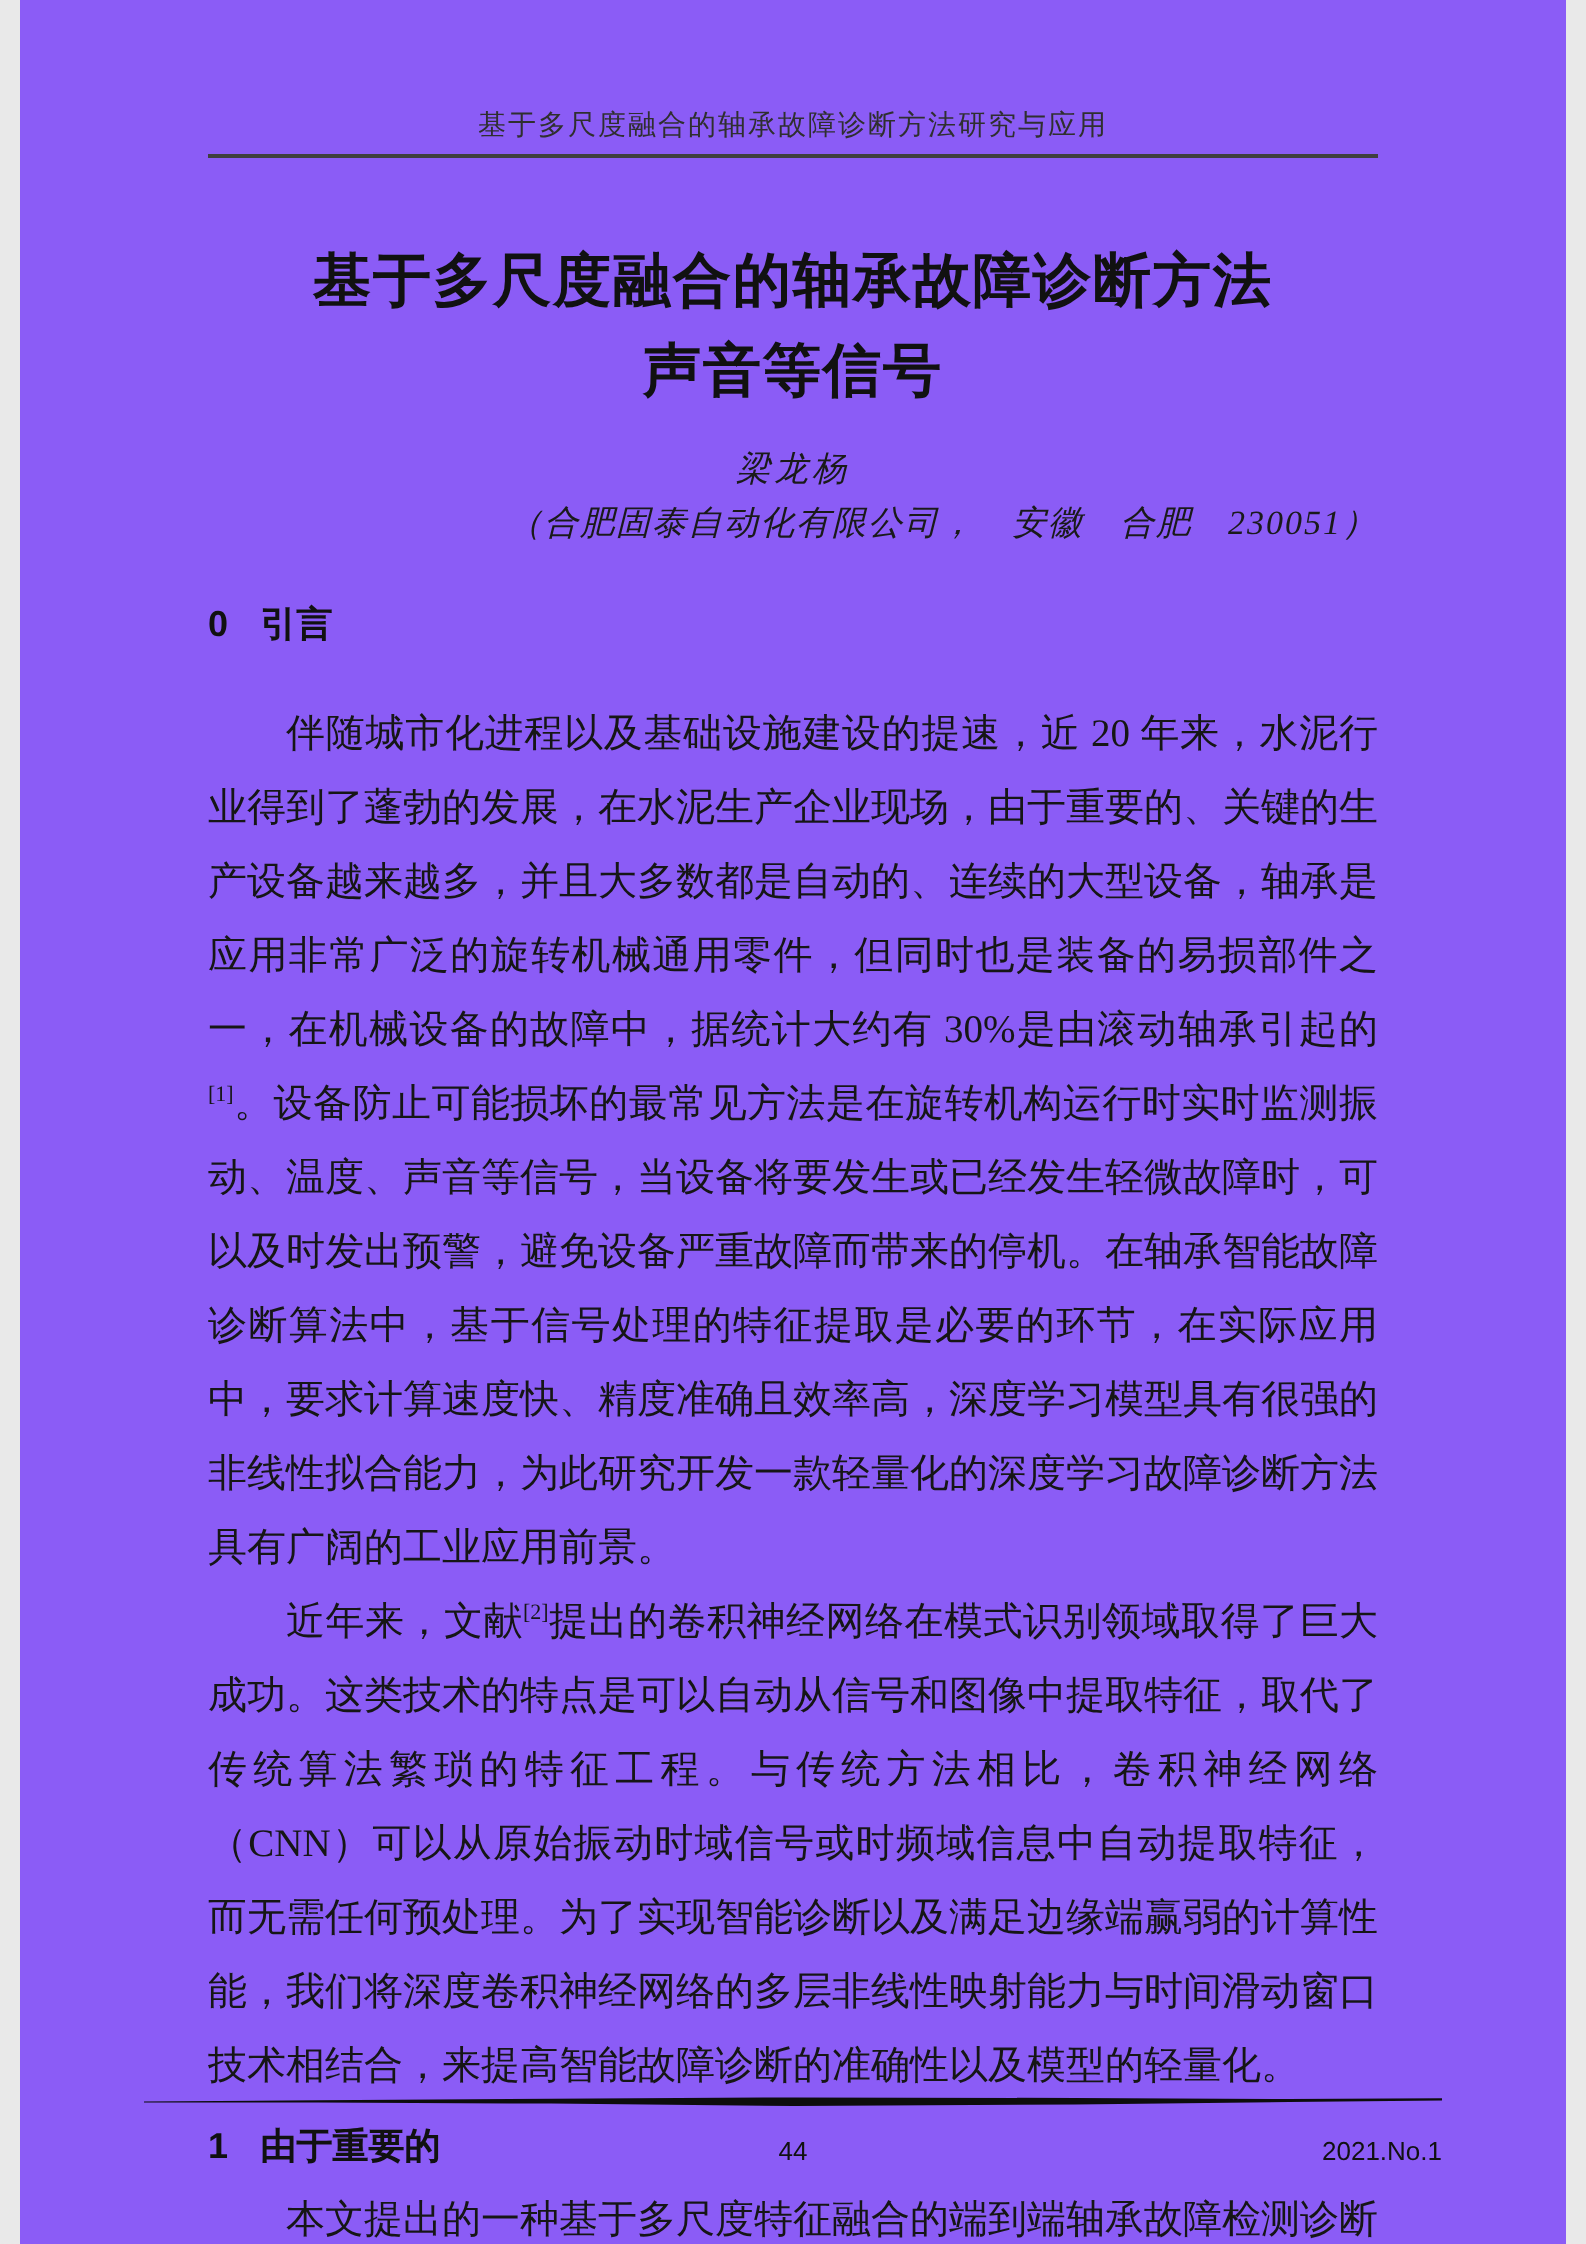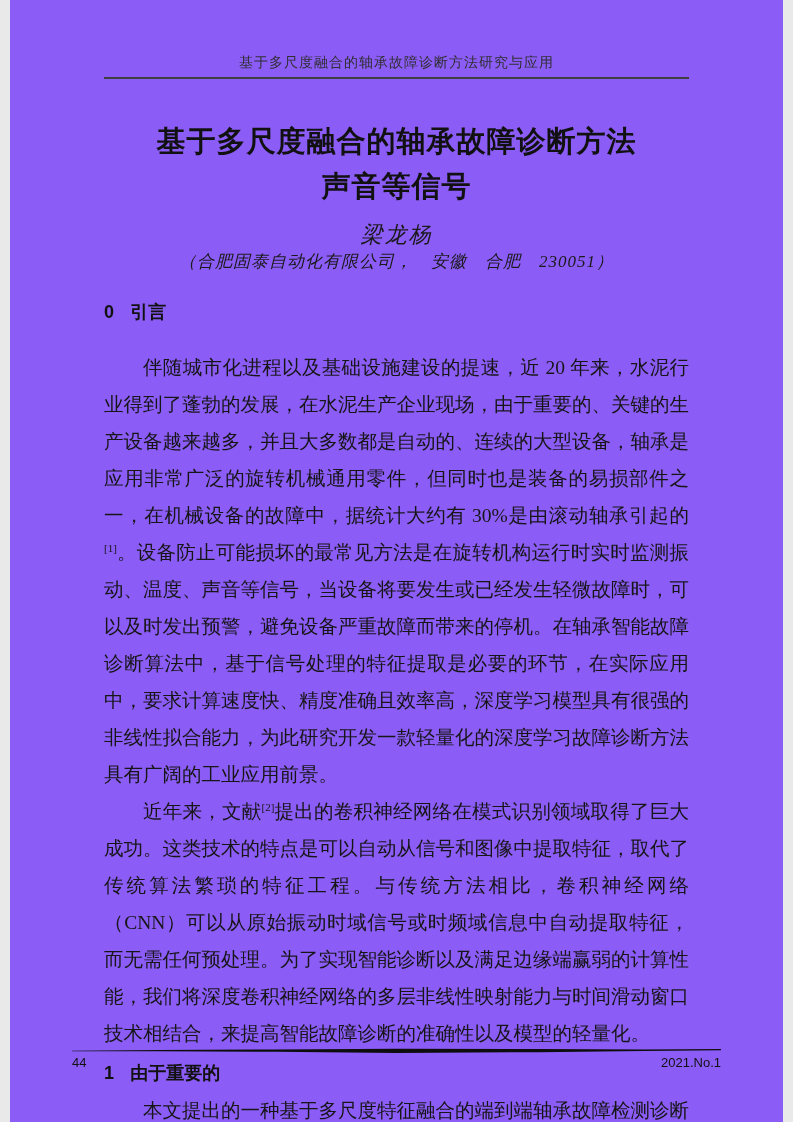--- a/index.html
+++ b/index.html
@@ -33,28 +33,28 @@
     font-family: "Liberation Sans", sans-serif;
     font-weight: 700;
     font-size: 29px;
     line-height: 45px;
     color: #111;
     letter-spacing: 1px;
   }
   .author {
     margin-top: 14px;
     text-align: center;
-    font-size: 22px;
+    font-size: 17px;
     line-height: 24px;
     font-style: italic;
     letter-spacing: 2px;
   }
   .affiliation {
     margin-top: 2px;
-    text-align: center;
+    text-align: right;
     font-size: 17px;
     line-height: 26px;
     font-style: italic;
     letter-spacing: 1px;
   }
   .section-heading {
     margin-top: 24px;
     margin-bottom: 24px;
     font-family: "Liberation Sans", sans-serif;
     font-weight: 700;
@@ -79,22 +79,22 @@
   }
   .footer {
     position: absolute;
     left: 62px;
     right: 62px;
     top: 1048px;
   }
   .footer-rule-svg { display: block; width: 100%; height: 6px; }
   .footer-row {
     position: relative;
-    margin-top: 1px;
-    text-align: left;
+    margin-top: 14px;
+    text-align: center;
     font-family: "Liberation Sans", sans-serif;
     font-size: 13px;
     color: #111;
   }
   .footer-issue {
     position: absolute;
     right: 0;
     top: 0;
   }
 </style>

